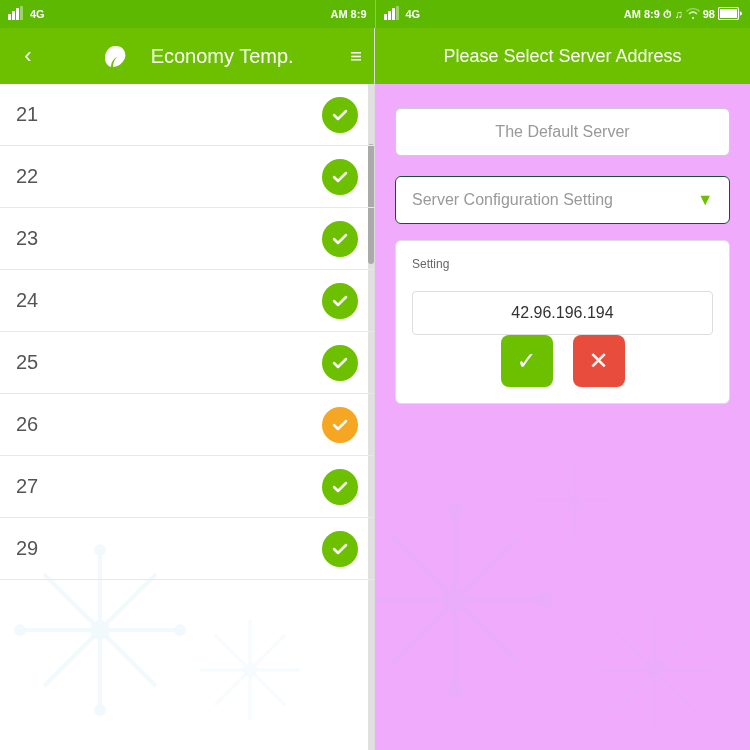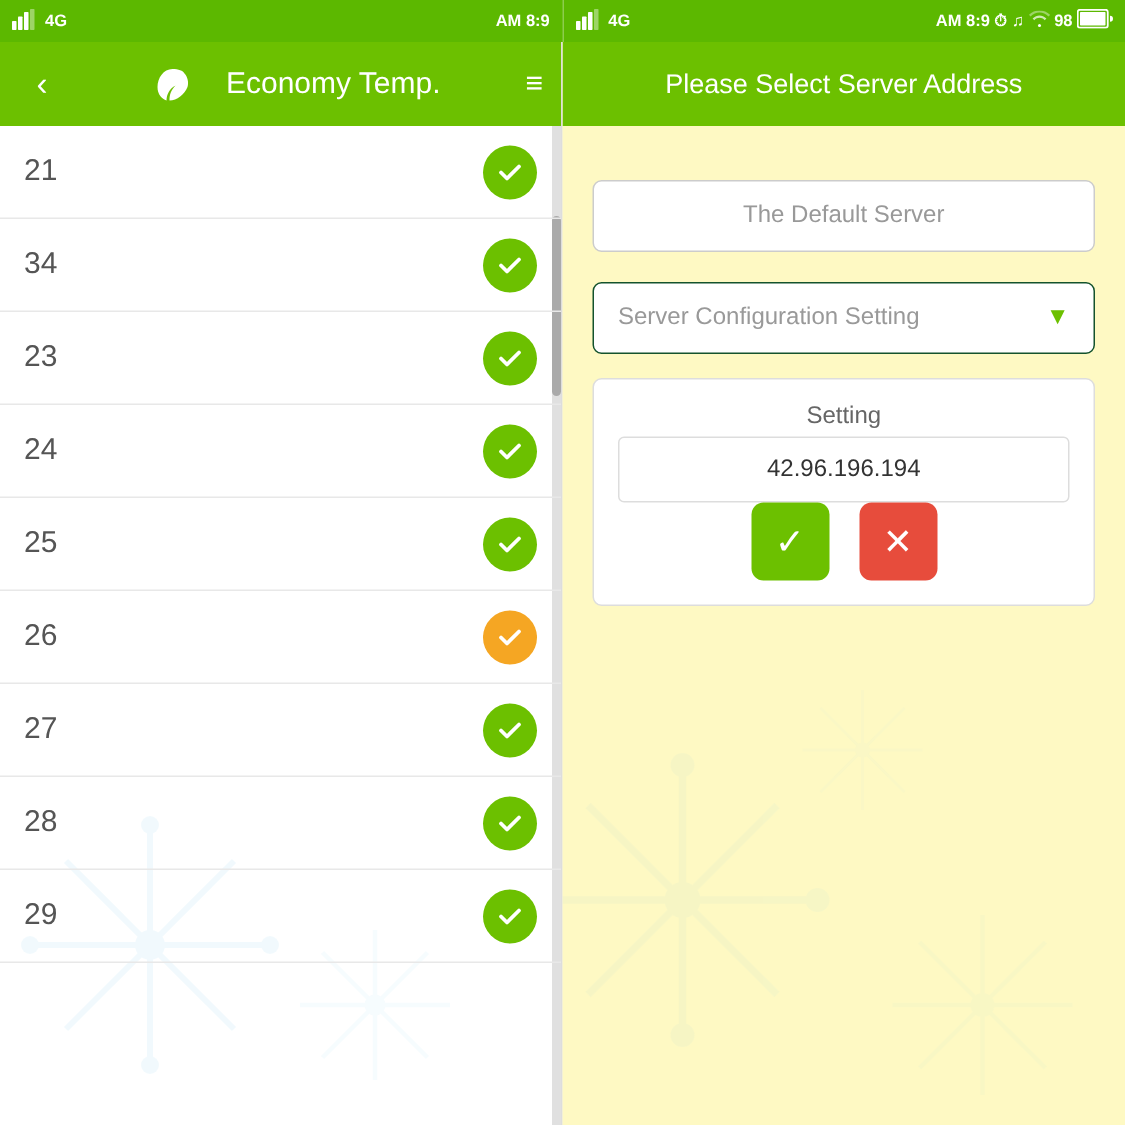--- a/index.html
+++ b/index.html
@@ -163,24 +163,23 @@
       border-radius: 3px;
       position: absolute;
       top: 60px;
     }
 
     
     .right-panel {
       flex: 1;
       display: flex;
       flex-direction: column;
-      background: #fef9c3;
+      background: #f0abfc;
       position: relative;
       overflow: hidden;
-      gap: 12px;
     }
 
     .right-header {
       background: #6cc000;
       height: 56px;
       display: flex;
       align-items: center;
       justify-content: center;
       padding: 0 16px;
     }
@@ -247,24 +246,24 @@
     .setting-panel {
       background: white;
       border: 1px solid #ddd;
       border-radius: 6px;
       padding: 16px;
       position: relative;
       z-index: 2;
     }
 
     .setting-title {
-      text-align: center;
-      font-size: 16px;
+      text-align: left;
+      font-size: 12px;
       color: #666;
-      margin-bottom: 4px;
+      margin-bottom: 20px;
     }
 
     .setting-input {
       border: 1px solid #ddd;
       border-radius: 4px;
       padding: 12px;
       width: 100%;
       font-size: 16px;
       color: #333;
       text-align: center;
@@ -408,21 +407,21 @@
       <div id="list-items-container">
           <div class="list-item">
             <span class="list-item-number">21</span>
             <div class="check-circle">
               <svg width="20" height="20" viewBox="0 0 20 20" fill="white">
                 <path d="M4 10l4 4 8-8" stroke="white" stroke-width="2.5" stroke-linecap="round" stroke-linejoin="round" fill="none"></path>
               </svg>
             </div>
           </div>
           <div class="list-item">
-            <span class="list-item-number">34</span>
+            <span class="list-item-number">22</span>
             <div class="check-circle">
               <svg width="20" height="20" viewBox="0 0 20 20" fill="white">
                 <path d="M4 10l4 4 8-8" stroke="white" stroke-width="2.5" stroke-linecap="round" stroke-linejoin="round" fill="none"></path>
               </svg>
             </div>
           </div>
           <div class="list-item">
             <span class="list-item-number">23</span>
             <div class="check-circle">
               <svg width="20" height="20" viewBox="0 0 20 20" fill="white">
@@ -449,28 +448,20 @@
           <div class="list-item">
             <span class="list-item-number">26</span>
             <div class="check-circle orange">
               <svg width="20" height="20" viewBox="0 0 20 20" fill="white">
                 <path d="M4 10l4 4 8-8" stroke="white" stroke-width="2.5" stroke-linecap="round" stroke-linejoin="round" fill="none"></path>
               </svg>
             </div>
           </div>
           <div class="list-item">
             <span class="list-item-number">27</span>
-            <div class="check-circle">
-              <svg width="20" height="20" viewBox="0 0 20 20" fill="white">
-                <path d="M4 10l4 4 8-8" stroke="white" stroke-width="2.5" stroke-linecap="round" stroke-linejoin="round" fill="none"></path>
-              </svg>
-            </div>
-          </div>
-          <div class="list-item">
-            <span class="list-item-number">28</span>
             <div class="check-circle">
               <svg width="20" height="20" viewBox="0 0 20 20" fill="white">
                 <path d="M4 10l4 4 8-8" stroke="white" stroke-width="2.5" stroke-linecap="round" stroke-linejoin="round" fill="none"></path>
               </svg>
             </div>
           </div>
           <div class="list-item">
             <span class="list-item-number">29</span>
             <div class="check-circle">
               <svg width="20" height="20" viewBox="0 0 20 20" fill="white">

